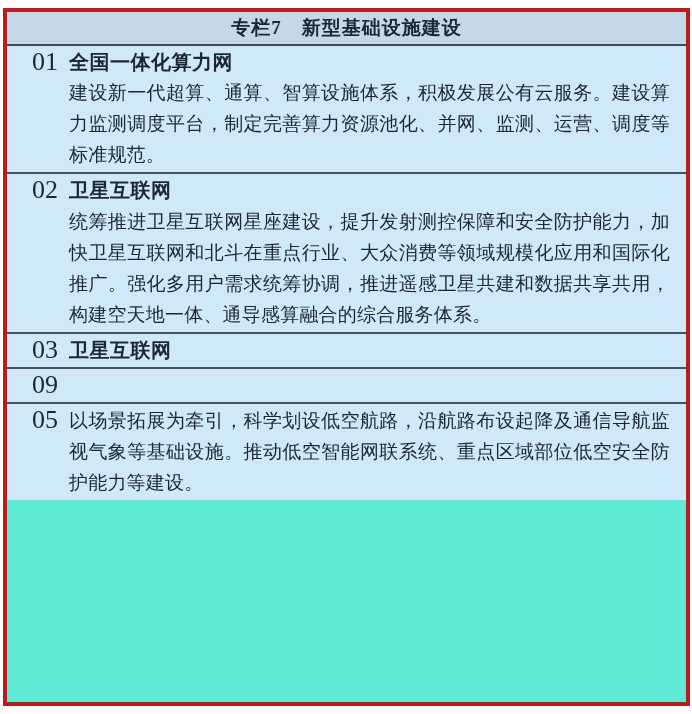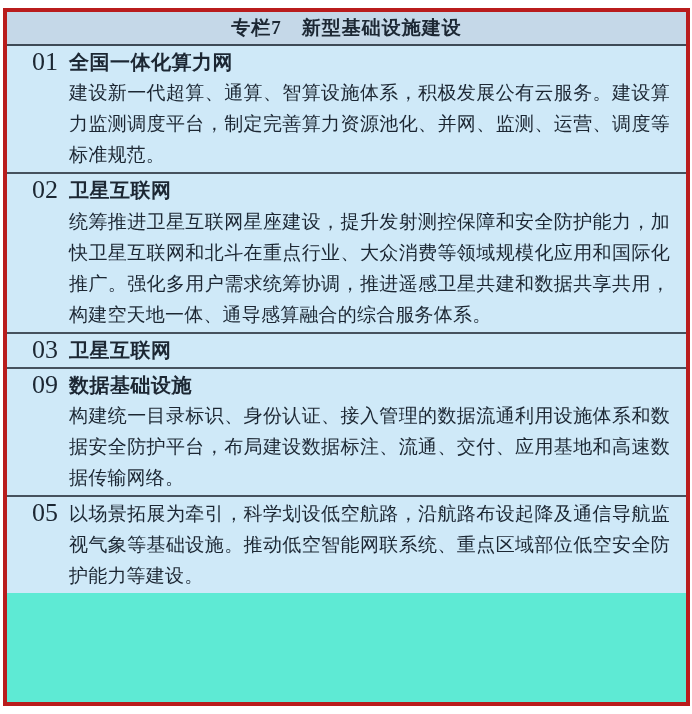--- a/index.html
+++ b/index.html
@@ -96,24 +96,20 @@
 
   <div class="section">
     <div class="sec-num">03</div>
     <div class="sec-content">
       <div class="sec-title">卫星互联网</div>
     </div>
   </div>
 
   <div class="section">
     <div class="sec-num">09</div>
-    <div class="sec-content">
-      <div class="sec-title">数据基础设施</div>
-      <div class="sec-body">构建统一目录标识、身份认证、接入管理的数据流通利用设施体系和数据安全防护平台，布局建设数据标注、流通、交付、应用基地和高速数据传输网络。</div>
-    </div>
   </div>
 
   <div class="section">
     <div class="sec-num">05</div>
     <div class="sec-content">
       <div class="sec-body">以场景拓展为牵引，科学划设低空航路，沿航路布设起降及通信导航监视气象等基础设施。推动低空智能网联系统、重点区域部位低空安全防护能力等建设。</div>
     </div>
   </div>
 
 </div>

